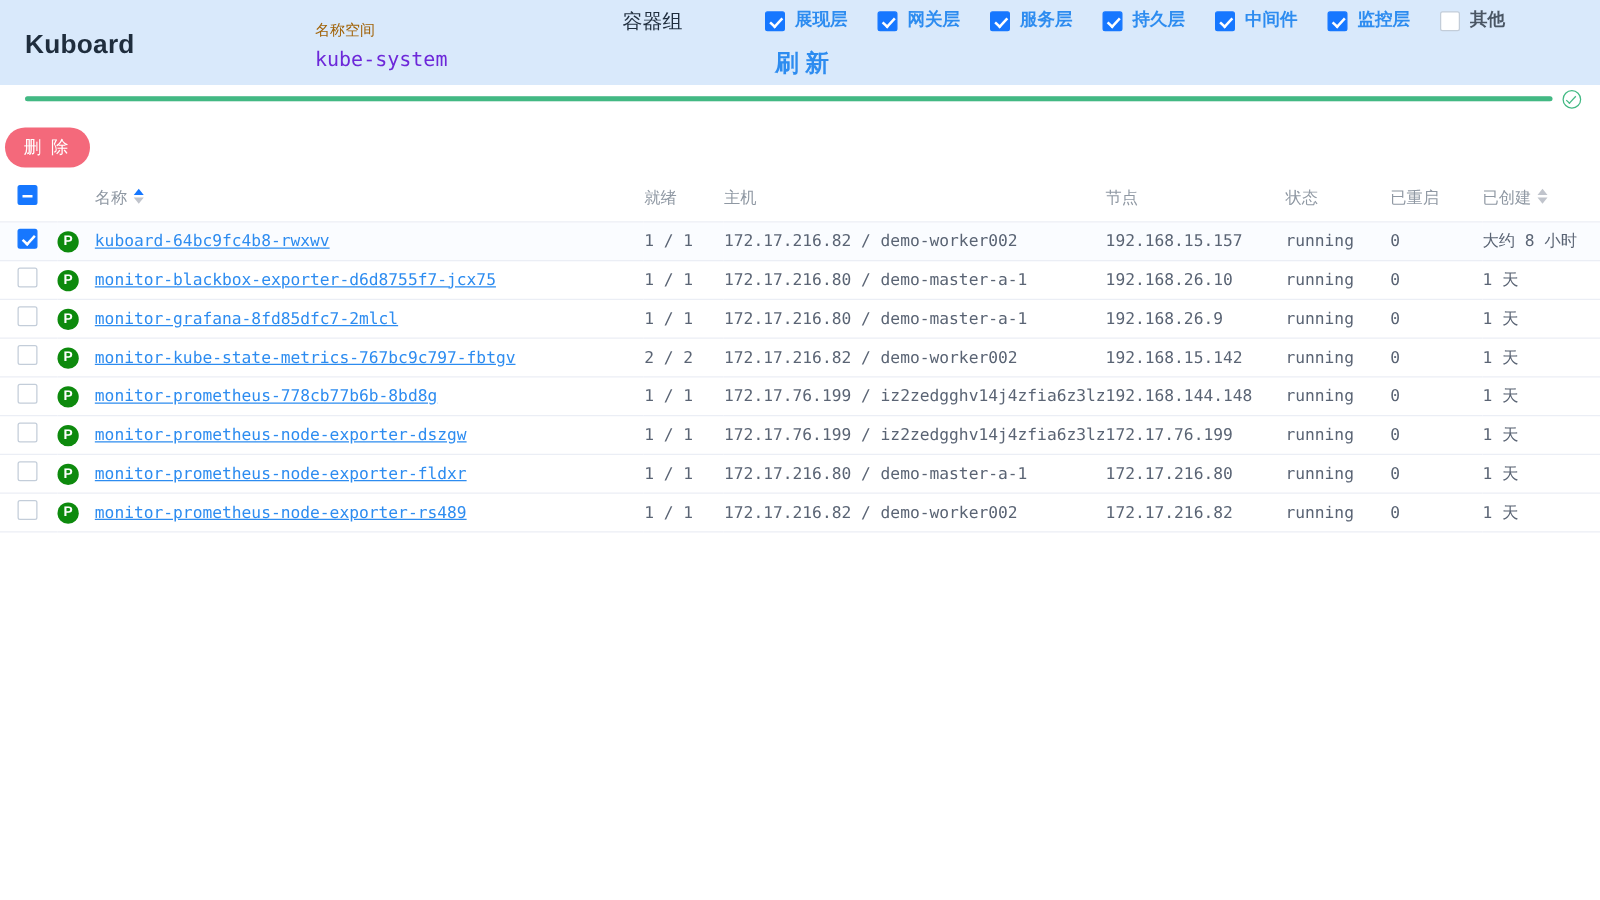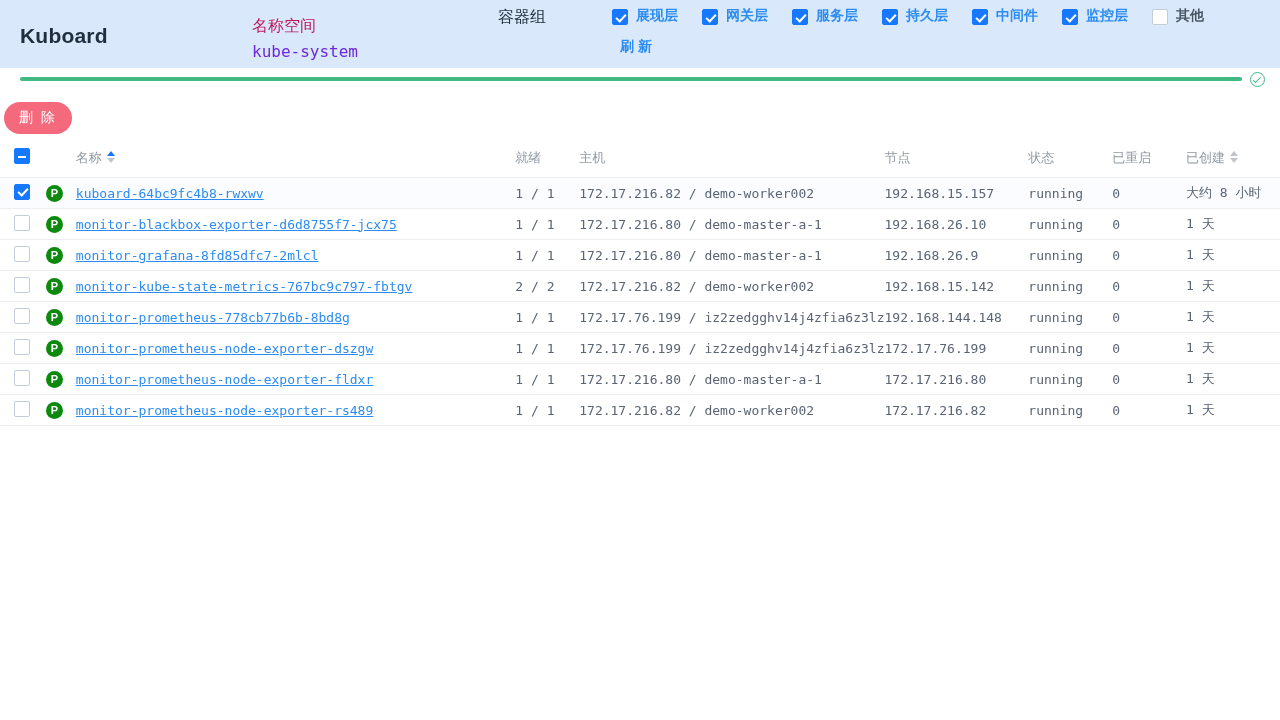--- a/index.html
+++ b/index.html
@@ -46,33 +46,33 @@
     width: 7px; height: 7px;
     border-top: 1.4px solid #2d8cf0; border-right: 1.4px solid #2d8cf0;
     background: #d9e9fb;
   }
   .ico-arrow-left {
     display: inline-block; color: #2d8cf0; font-weight: 400;
     font-size: 15px; margin-right: 5px;
   }
 
   .ns-block { position: absolute; left: 252px; top: 16px; }
-  .ns-label { font-size: 16px; color: #be185d; }
+  .ns-label { font-size: 12px; color: #a16207; }
   .ns-value {
     font-size: 16px; color: #6d28d9; margin-top: 5px;
     font-family: "DejaVu Sans Mono", monospace;
   }
 
   .page-title {
     position: absolute; left: 498px; top: 7px;
     font-size: 16px; font-weight: 400; color: #1f2d3d;
   }
   .refresh-link {
     position: absolute; left: 620px; top: 38px;
-    font-size: 14px; font-weight: 700; color: #2d8cf0; cursor: pointer;
+    font-size: 19px; font-weight: 700; color: #2d8cf0; cursor: pointer;
   }
 
   .filters {
     position: absolute; left: 612px; top: 7px;
     display: flex; align-items: center; gap: 0px;
   }
   .filter-item {
     display: flex; align-items: flex-end; cursor: pointer;
     margin-right: 24px; white-space: nowrap;
   }

